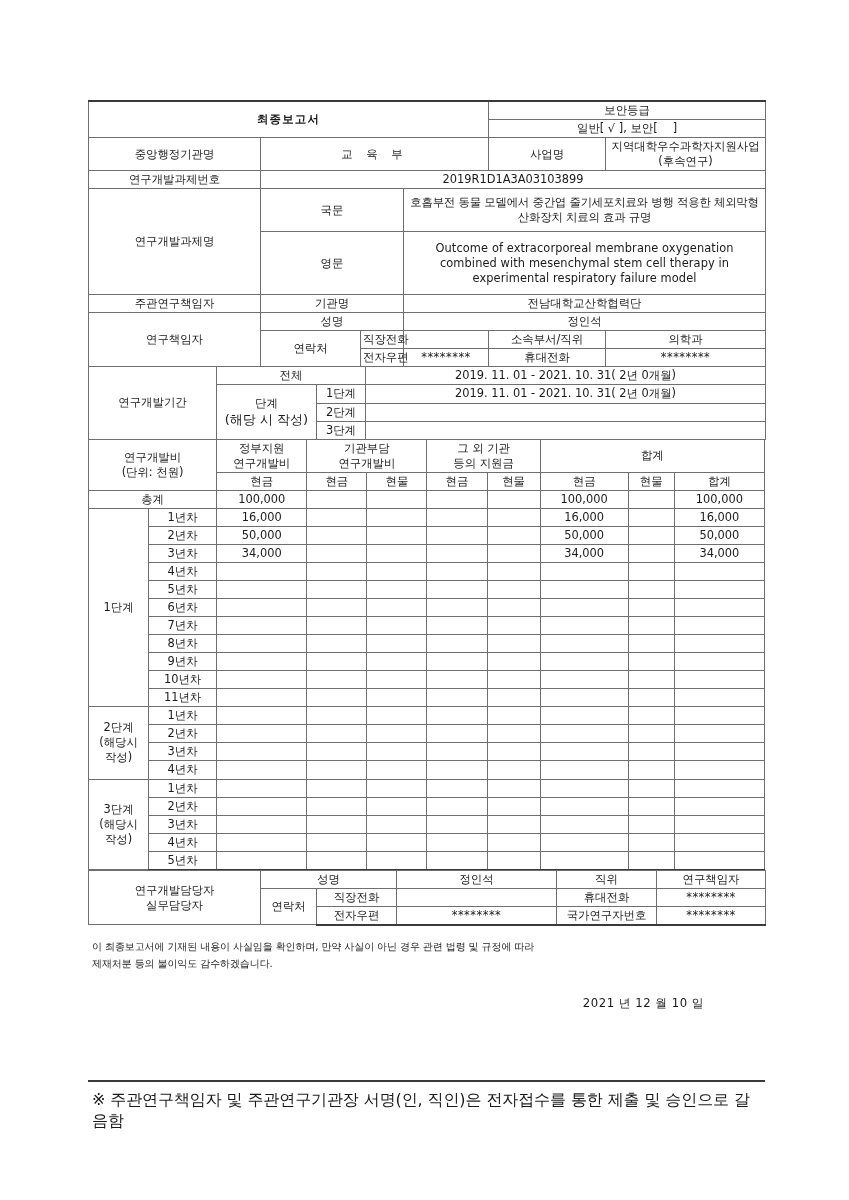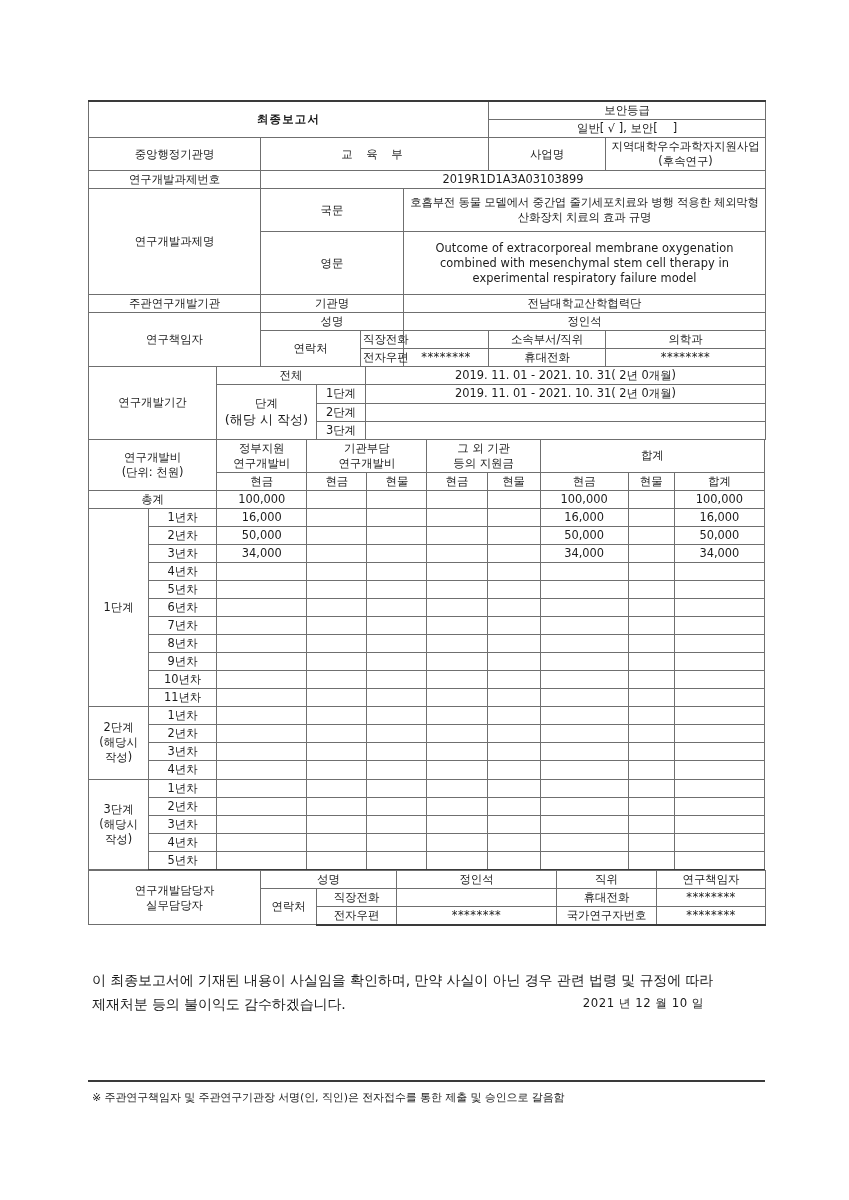--- a/index.html
+++ b/index.html
@@ -82,23 +82,23 @@
     letter-spacing: -0.2px;
   }
   .num { font-size: 11.6px; }
   .dots { letter-spacing: 0.5px; font-size: 10px; }
   .small-lbl { font-size: 13px; }
   .tiny-lbl { font-size: 10.4px; line-height: 1.25; }
 
   .statement {
     position: absolute;
     left: 92px;
-    top: 968px;
+    top: 938px;
     width: 672px;
-    font-size: 14px;
+    font-size: 10px;
     line-height: 1.72;
     letter-spacing: -0.1px;
   }
   .date-line {
     position: absolute;
     left: 92px;
     top: 996px;
     width: 672px;
     text-align: right;
     font-size: 11.7px;
@@ -133,21 +133,21 @@
     left: 88px;
     top: 1080px;
     width: 677px;
     border-top: 2px solid #3a3a3a;
   }
   .note {
     position: absolute;
     left: 92px;
     top: 1090px;
     width: 672px;
-    font-size: 11px;
+    font-size: 16px;
     letter-spacing: -0.1px;
   }
 </style>
 </head>
 <body>
 
 <div class="page">
 
 
   <div class="doc-body">
@@ -188,21 +188,21 @@
         <td class="hdr" rowspan="2">연구개발과제명</td>
         <td class="hdr" colspan="2">국문</td>
         <td class="ko-title noborder-r" colspan="4" style="height:40px">호흡부전 동물 모델에서 중간엽 줄기세포치료와 병행 적용한 체외막형 산화장치 치료의 효과 규명</td>
       </tr>
       <tr>
         <td class="hdr" colspan="2">영문</td>
         <td class="eng noborder-r" colspan="4" style="height:56px;padding:3px 26px">Outcome of extracorporeal membrane oxygenation combined with mesenchymal stem cell therapy in experimental respiratory failure model</td>
       </tr>
 
       <tr>
-        <td class="hdr">주관연구개발기관</td>
+        <td class="hdr">주관연구책임자</td>
         <td class="hdr" colspan="2">기관명</td>
         <td class="noborder-r" colspan="4">전남대학교산학협력단</td>
       </tr>
 
       <tr>
         <td class="hdr" rowspan="3">연구책임자</td>
         <td class="hdr" colspan="2">성명</td>
         <td class="noborder-r" colspan="4">정인석</td>
       </tr>
       <tr>

